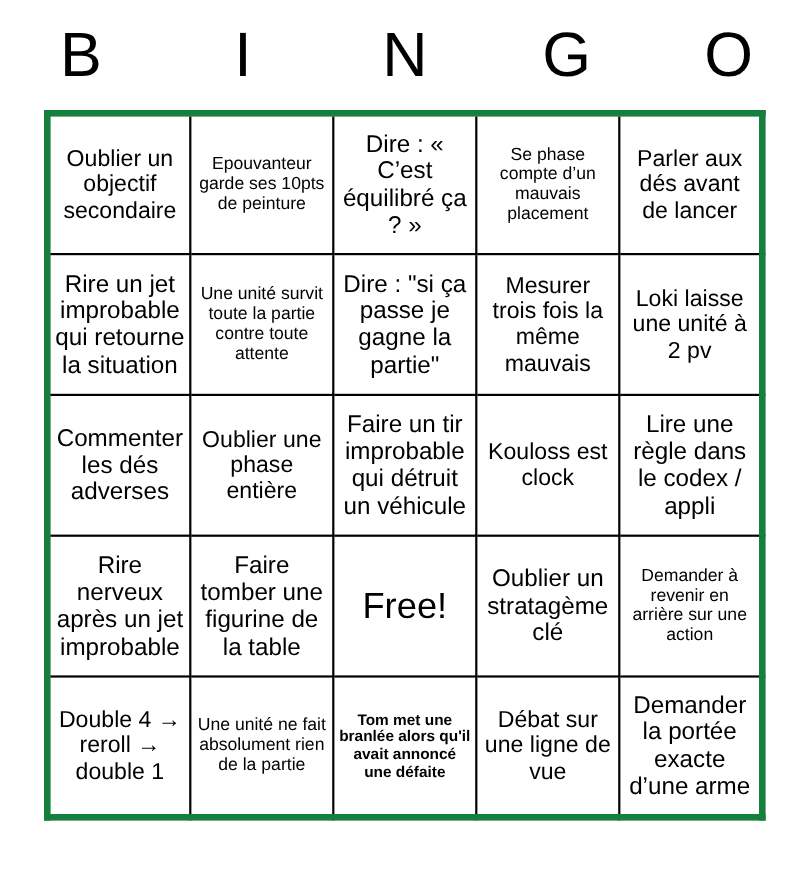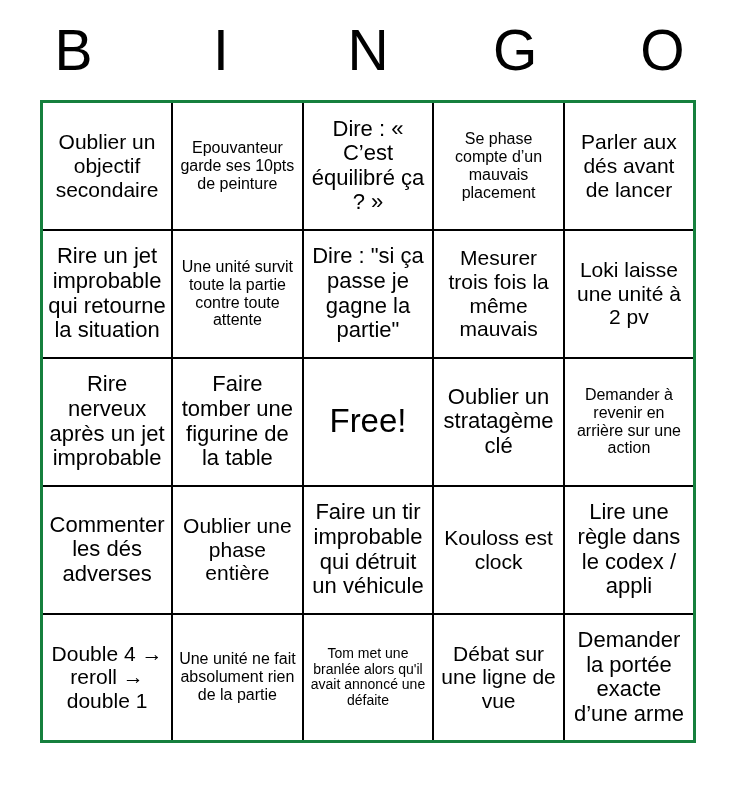--- a/index.html
+++ b/index.html
@@ -39,40 +39,40 @@
     letter-spacing: 0px;
   }
   .grid-wrap {
     padding: 0 40px 0 40px;
     box-sizing: border-box;
   }
   table.bingo {
     border-collapse: collapse;
     width: 656px;
     table-layout: fixed;
-    border: 3px solid #15803d;
+    border: 6px solid #15803d;
   }
   table.bingo td {
     border: 2px solid #000;
     width: 20%;
     height: 128px;
     text-align: center;
     vertical-align: middle;
     padding: 2px 4px;
     box-sizing: border-box;
     font-family: "Liberation Sans", sans-serif;
     color: #000;
     line-height: 1.12;
   }
   
   .fs-xl { font-size: 33px; font-weight: 400; }
   .fs-lg { font-size: 21px; }
   .fs-md { font-size: 22px; }
   .fs-sm { font-size: 16px; }
-  .fs-xs { font-size: 14px; }
+  .fs-xs { font-size: 14px; font-weight: bold; }
 </style>
 </head>
 <body>
 
 <div class="page">
 
   <div class="header">
     <div class="header-letter">B</div>
     <div class="header-letter">I</div>
     <div class="header-letter">N</div>
@@ -91,32 +91,32 @@
           <td class="fs-lg">Parler aux dés avant de lancer</td>
         </tr>
         <tr>
           <td class="fs-md">Rire un jet improbable qui retourne la situation</td>
           <td class="fs-sm">Une unité survit toute la partie contre toute attente</td>
           <td class="fs-md">Dire : "si ça passe je gagne la partie"</td>
           <td class="fs-lg">Mesurer trois fois la même mauvais</td>
           <td class="fs-lg">Loki laisse une unité à 2 pv</td>
         </tr>
         <tr>
+          <td class="fs-md">Commenter les dés adverses</td>
+          <td class="fs-lg">Oublier une phase entière</td>
+          <td class="fs-md">Faire un tir improbable qui détruit un véhicule</td>
+          <td class="fs-lg">Kouloss est clock</td>
+          <td class="fs-md">Lire une règle dans le codex / appli</td>
+        </tr>
+        <tr>
           <td class="fs-md">Rire nerveux après un jet improbable</td>
           <td class="fs-md">Faire tomber une figurine de la table</td>
           <td class="fs-xl">Free!</td>
           <td class="fs-md">Oublier un stratagème clé</td>
           <td class="fs-sm">Demander à revenir en arrière sur une action</td>
-        </tr>
-        <tr>
-          <td class="fs-md">Commenter les dés adverses</td>
-          <td class="fs-lg">Oublier une phase entière</td>
-          <td class="fs-md">Faire un tir improbable qui détruit un véhicule</td>
-          <td class="fs-lg">Kouloss est clock</td>
-          <td class="fs-md">Lire une règle dans le codex / appli</td>
         </tr>
         <tr>
           <td class="fs-lg">Double 4 → reroll → double 1</td>
           <td class="fs-sm">Une unité ne fait absolument rien de la partie</td>
           <td class="fs-xs">Tom met une branlée alors qu'il avait annoncé une défaite</td>
           <td class="fs-lg">Débat sur une ligne de vue</td>
           <td class="fs-md">Demander la portée exacte d’une arme</td>
         </tr>
       </tbody>
     </table>

